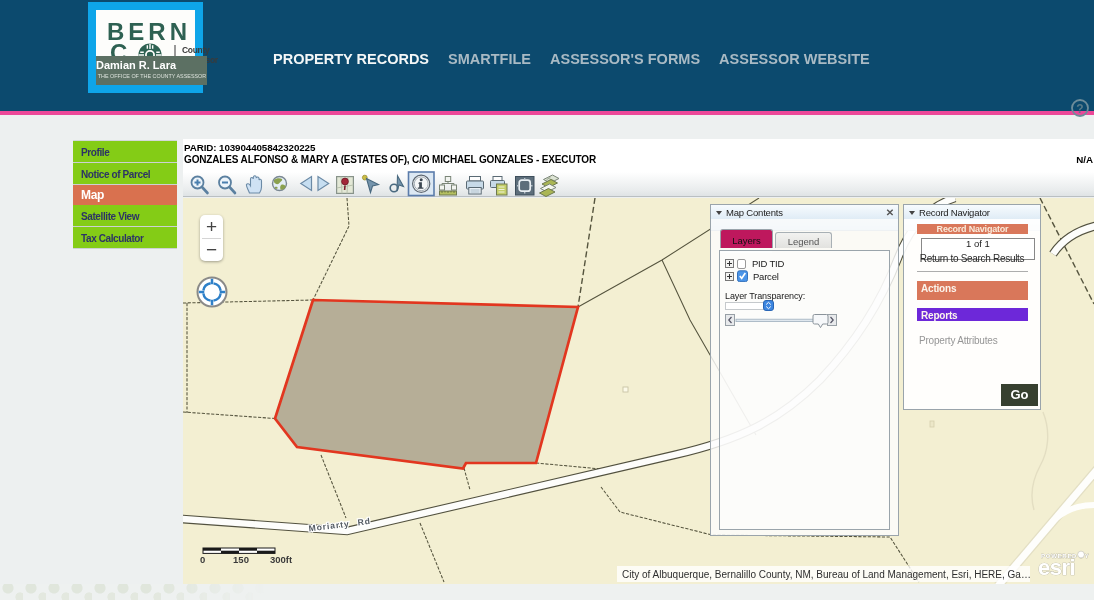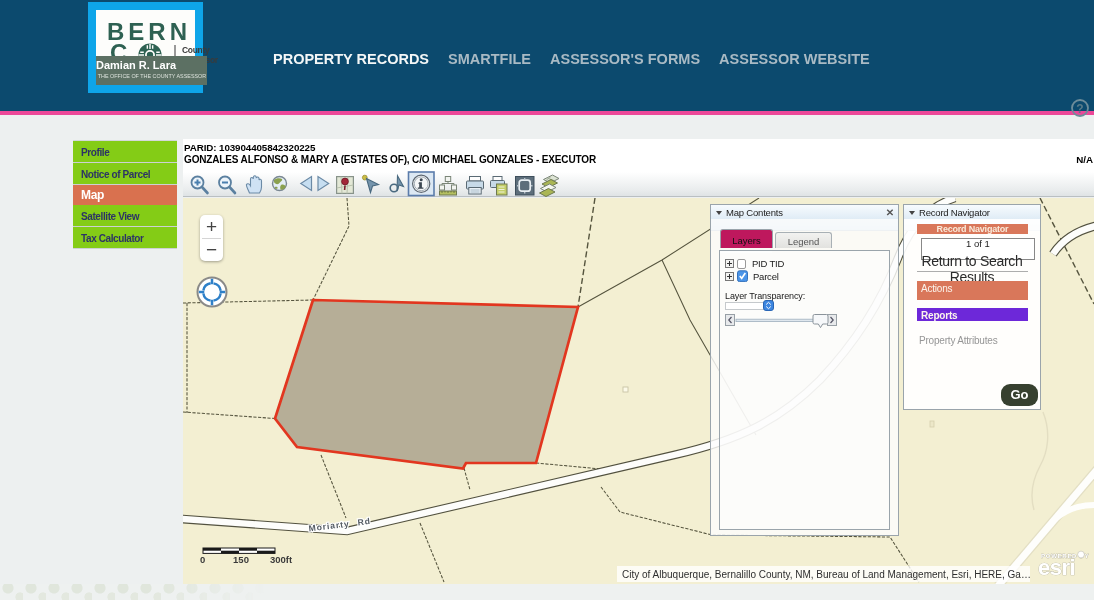--- a/index.html
+++ b/index.html
@@ -304,23 +304,23 @@
       <rect x="11" y="6.2" width="90" height="2.4" fill="#dfe7ee" stroke="#9fb0bd" stroke-width="0.8"></rect>
       <path d="M89.5,1.5 h12 a1.5,1.5 0 0 1 1.5,1.5 v6.5 a1.5,1.5 0 0 1 -1.5,1.5 h-3.8 l-2.2,3.6 l-2.2,-3.6 h-3.8 a1.5,1.5 0 0 1 -1.5,-1.5 v-6.5 a1.5,1.5 0 0 1 1.5,-1.5 Z" fill="#f6f8fa" stroke="#8a939a" stroke-width="1"></path>
     </svg>
   </div>
 </div>
 <div id="rnpanel" class="panel">
   <div class="phead"><span class="tri"></span>Record Navigator</div>
   <div id="rnbody">
     <div style="position:absolute; left:13px; top:5px; width:111px; height:10.5px; background:#d9775a; text-align:center; font-size:9px; letter-spacing:-0.2px; font-weight:bold; color:#f9ead9; line-height:10.5px;">Record Navigator</div>
     <div style="position:absolute; left:17px; top:19px; width:114px; height:22px; background:#fff; border:1.5px solid #888; text-align:center; font-size:9.5px; color:#222; line-height:9.5px;">1 of 1</div>
-    <div style="position:absolute; left:0; top:34px; width:100%; text-align:center; font-size:14px; letter-spacing:-0.3px; color:#2a2a2a;">Return to Search Results</div>
+    <div style="position:absolute; left:0; top:34px; width:100%; text-align:center; font-size:10px; letter-spacing:-0.3px; color:#2a2a2a;">Return to Search Results</div>
     <div style="position:absolute; left:13px; top:52.5px; width:111px; height:1px; background:#adadad;"></div>
-    <div style="position:absolute; left:13px; top:62.5px; width:111px; height:19px; background:#d9775a; font-size:10px; letter-spacing:-0.2px; font-weight:normal; color:#fbf4ec; padding:1.5px 0 0 4px;">Actions</div>
+    <div style="position:absolute; left:13px; top:62.5px; width:111px; height:19px; background:#d9775a; font-size:10px; letter-spacing:-0.2px; font-weight:bold; color:#fbf4ec; padding:1.5px 0 0 4px;">Actions</div>
     <div style="position:absolute; left:13px; top:89.5px; width:111px; height:13px; background:#6d28d9; font-size:10px; letter-spacing:-0.2px; font-weight:bold; color:#fbf4ec; padding:1.5px 0 0 4px;">Reports</div>
     <div style="position:absolute; left:15px; top:116px; font-size:10px; letter-spacing:-0.2px; color:#969696;">Property Attributes</div>
-    <div style="position:absolute; left:97px; top:165px; width:37px; height:22px; background:#37402f; border-radius:9px; text-align:center; font-size:13px; font-weight:bold; color:#fff; line-height:22px;">Go</div>
+    <div style="position:absolute; left:97px; top:165px; width:37px; height:22px; background:#37402f; border-radius:0; text-align:center; font-size:13px; font-weight:bold; color:#fff; line-height:22px;">Go</div>
   </div>
 </div>
 <div id="footer">
     <div class="dots"></div>
   </div>
 
 </body></html>

